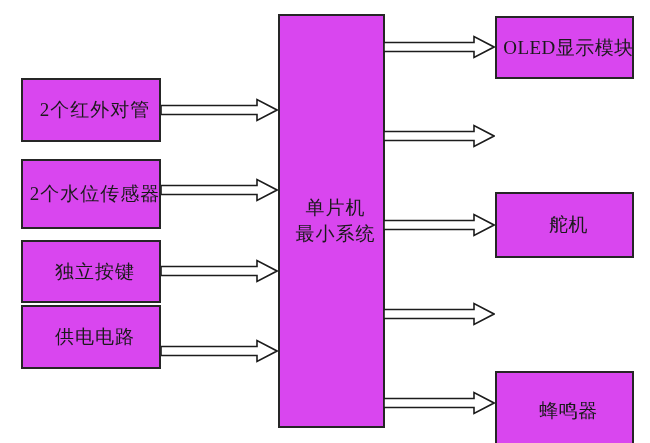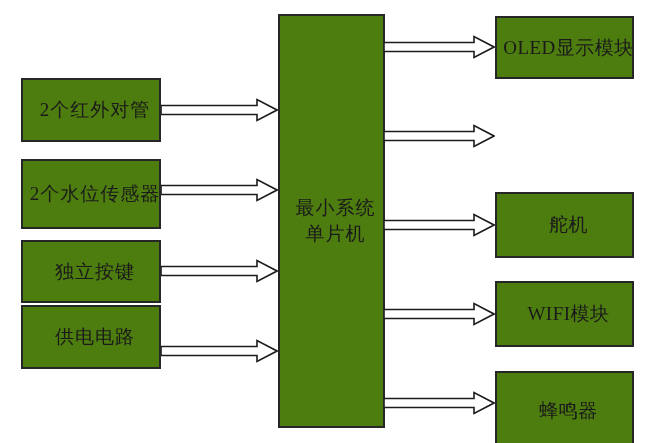--- a/index.html
+++ b/index.html
@@ -13,21 +13,21 @@
     height: 443px;
     background: #ffffff;
     font-family: "Liberation Serif", "DejaVu Serif", serif;
     color: #1a1a1a;
     overflow: hidden;
   }
   .box {
     position: absolute;
     box-sizing: border-box;
     border: 2px solid #262626;
-    background: #4d7c0f;
+    background: #d946ef;
     display: flex;
     align-items: center;
     justify-content: center;
     text-align: center;
     font-size: 19px;
     letter-spacing: 1px;
     white-space: nowrap;
     line-height: 26px;
     padding-left: 8px;
   }
@@ -83,33 +83,30 @@
   </div>
   <div class="box lb lb3">
     <span>独立按键</span>
   </div>
   <div class="box lb lb4">
     <span>供电电路</span>
   </div>
 
   <div class="box cb">
     <div>
+      <div>单片机</div>
       <div>最小系统</div>
-      <div>单片机</div>
     </div>
   </div>
 
   <div class="box rb rb1">
     <span>OLED显示模块</span>
   </div>
   <div class="box rb rb3">
     <span>舵机</span>
-  </div>
-  <div class="box rb rb4">
-    <span>WIFI模块</span>
   </div>
   <div class="box rb rb5">
     <span>蜂鸣器</span>
   </div>
 
   <svg class="arrow la la1" width="117" height="24" viewBox="0 0 117 24">
     <polygon points="0,7.5 96,7.5 96,1.5 116,12 96,22.5 96,16.5 0,16.5"></polygon>
   </svg>
   <svg class="arrow la la2" width="117" height="24" viewBox="0 0 117 24">
     <polygon points="0,7.5 96,7.5 96,1.5 116,12 96,22.5 96,16.5 0,16.5"></polygon>

